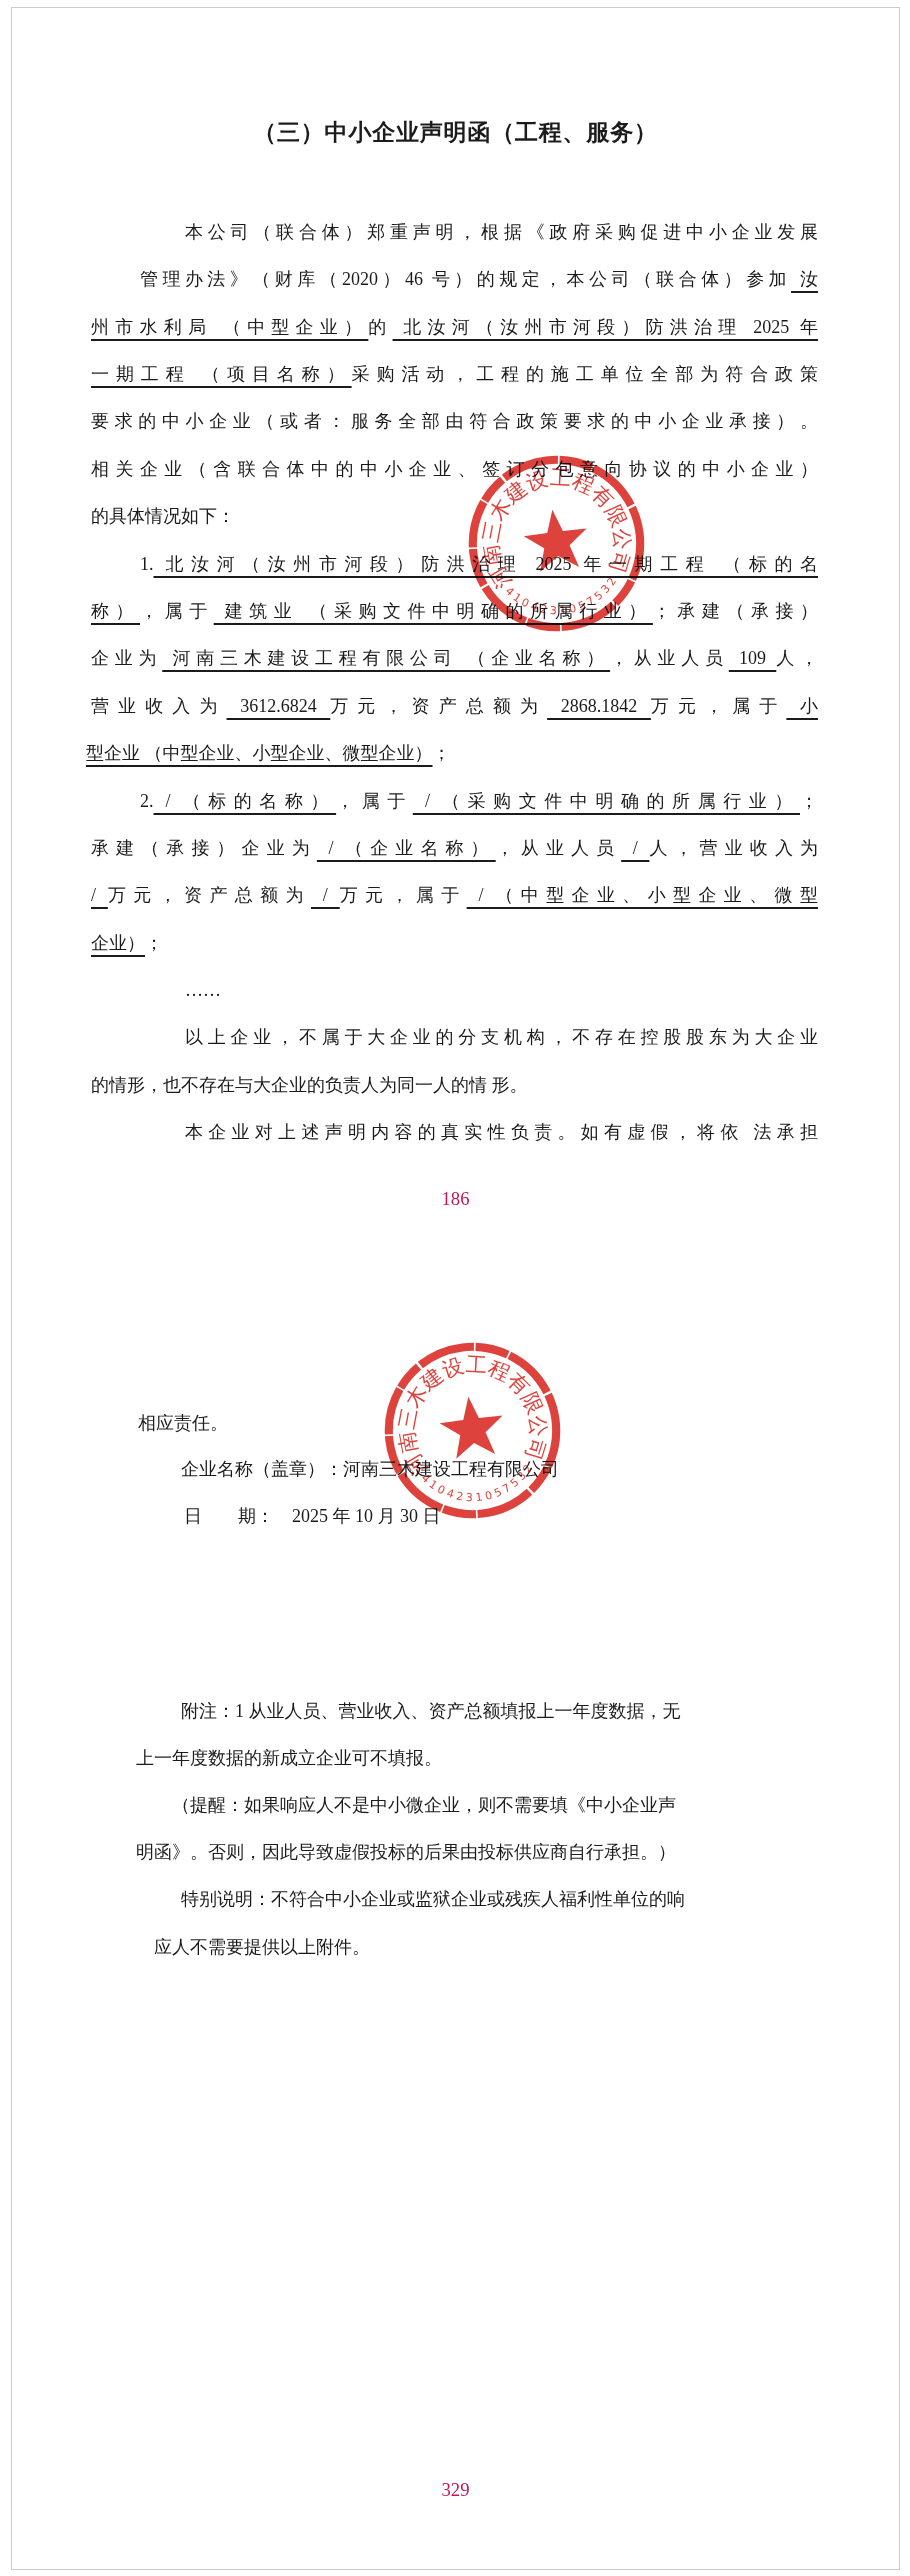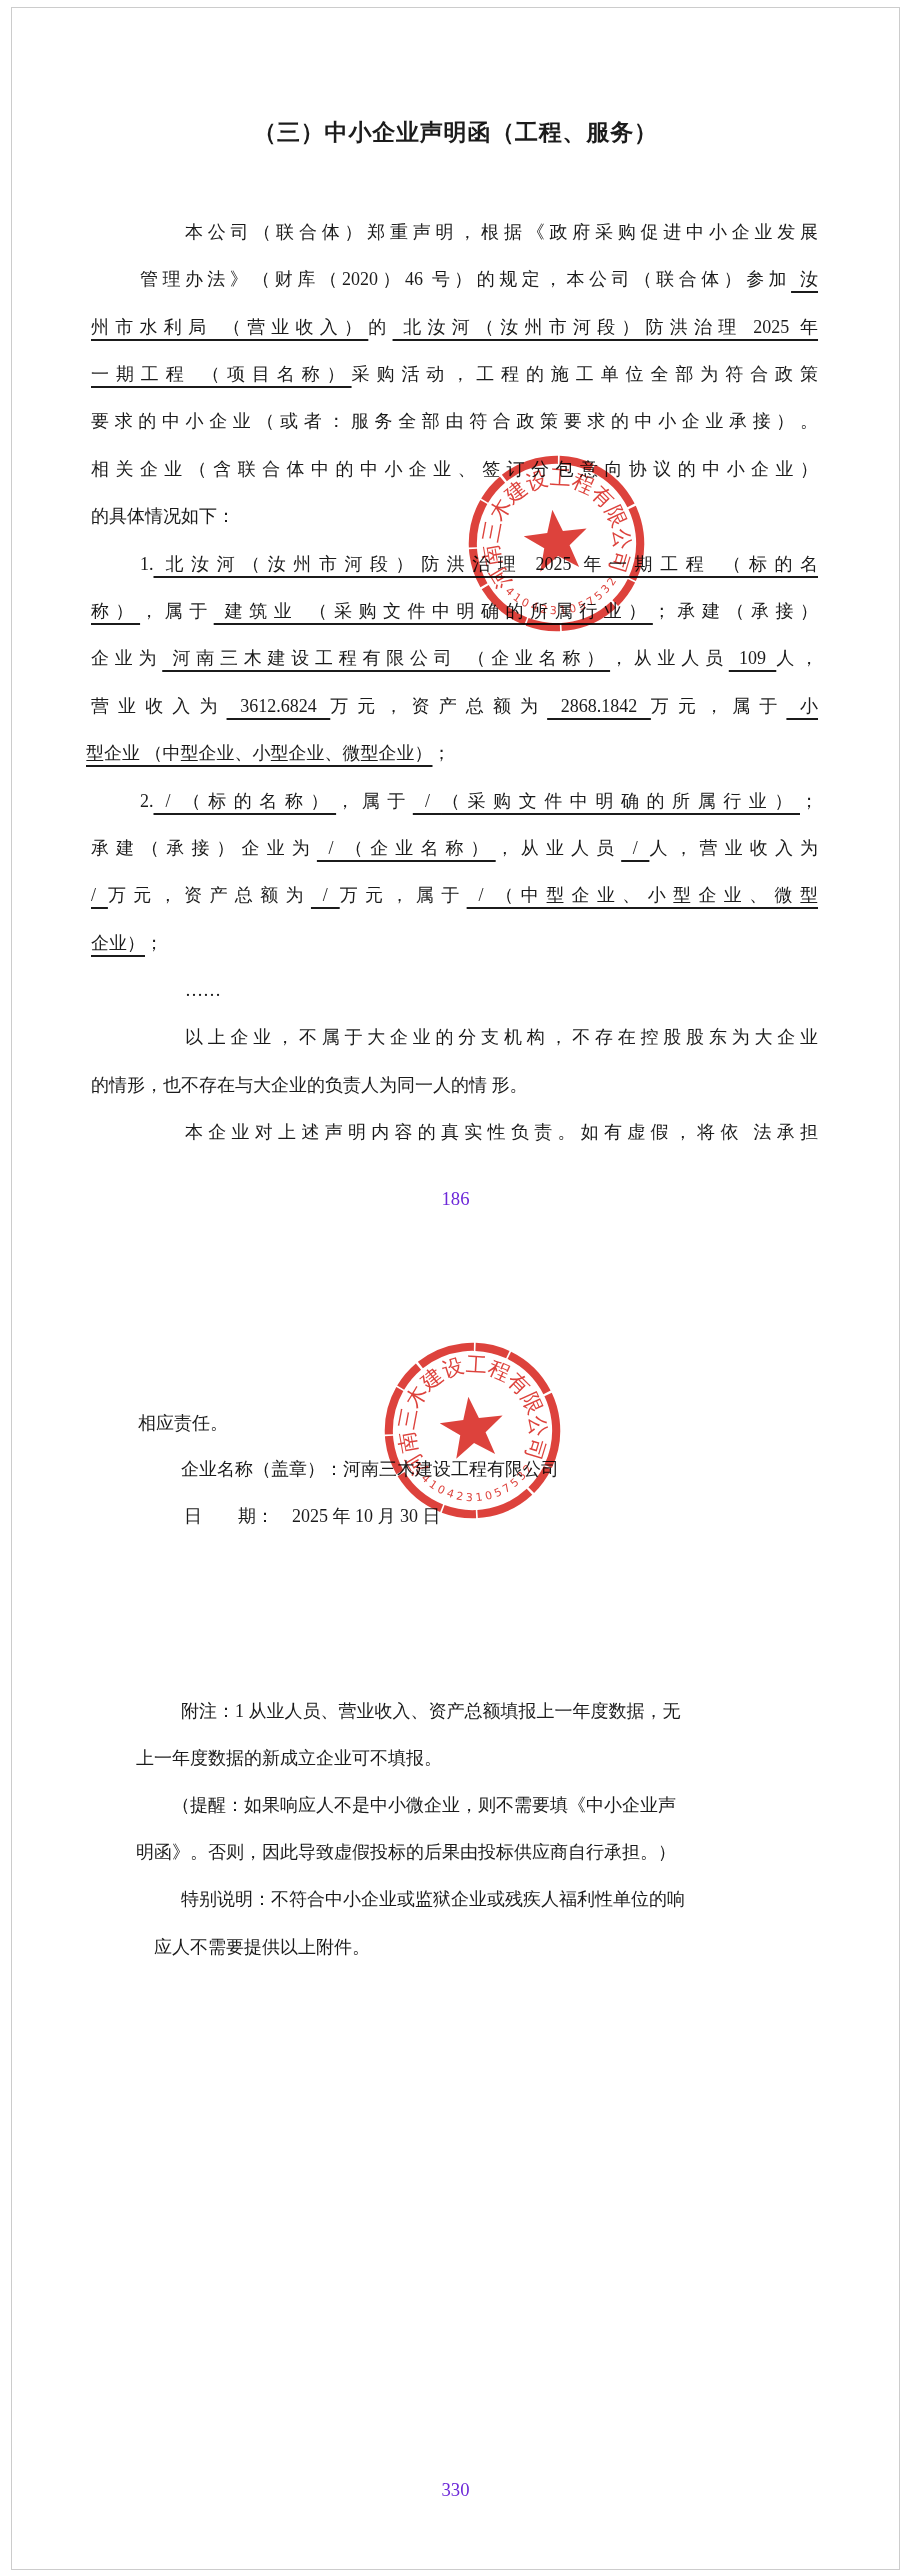--- a/index.html
+++ b/index.html
@@ -12,34 +12,34 @@
     position:absolute;top:109px;left:0;width:100%;height:47px;line-height:47px;
     text-align:center;font-size:23px;font-weight:700;letter-spacing:0.8px;
   }
   .line{
     position:absolute;height:47px;line-height:47px;font-size:18px;white-space:nowrap;
   }
   .line.just{white-space:normal;text-align:justify;text-align-last:justify;text-justify:inter-character;}
   .u{text-decoration:underline;text-underline-offset:5.7px;text-decoration-thickness:1.6px;}
   .pagenum{
     position:absolute;left:0;width:100%;height:41px;line-height:41px;
-    text-align:center;font-size:18.7px;color:#6d28d9;
+    text-align:center;font-size:18.7px;color:#be185d;
   }
   .stamp{position:absolute;mix-blend-mode:multiply;opacity:.87;}
 </style>
 </head>
 <body>
 
 <div class="canvas">
   <div class="frame"></div>
   <div class="title">（三）中小企业声明函（工程、服务）</div>
   <div id="lines-root">
       <div class="line just" style="left: 185px; top: 209px; width: 633px;"><span>本公司（联合体）郑重声明，根据《政府采购促进中小企业发展</span></div>
       <div class="line just" style="left: 140px; top: 256px; width: 678px;"><span>管理办法》（财库（2020）46 号）的规定，本公司（联合体）参加</span><span class="u"> 汝</span></div>
-      <div class="line just" style="left: 91px; top: 304px; width: 727px;"><span class="u">州市水利局 （营业收入）</span><span>的</span><span class="u"> 北汝河（汝州市河段）防洪治理 2025 年</span></div>
+      <div class="line just" style="left: 91px; top: 304px; width: 727px;"><span class="u">州市水利局 （中型企业）</span><span>的</span><span class="u"> 北汝河（汝州市河段）防洪治理 2025 年</span></div>
       <div class="line just" style="left: 91px; top: 351px; width: 727px;"><span class="u">一期工程 （项目名称）</span><span>采购活动，工程的施工单位全部为符合政策</span></div>
       <div class="line just" style="left: 91px; top: 398px; width: 727px;"><span>要求的中小企业（或者：服务全部由符合政策要求的中小企业承接）。</span></div>
       <div class="line just" style="left: 91px; top: 446px; width: 727px;"><span>相关企业（含联合体中的中小企业、签订分包意向协议的中小企业）</span></div>
       <div class="line" style="left: 91px; top: 493px;"><span>的具体情况如下：</span></div>
       <div class="line just" style="left: 140px; top: 541px; width: 678px;"><span>1.</span><span class="u"> 北汝河（汝州市河段）防洪治理 2025 年一期工程 （标的名</span></div>
       <div class="line just" style="left: 91px; top: 588px; width: 727px;"><span class="u">称）</span><span>，属于</span><span class="u"> 建筑业 （采购文件中明确的所属行业）</span><span>；承建（承接）</span></div>
       <div class="line just" style="left: 91px; top: 635px; width: 727px;"><span>企业为</span><span class="u"> 河南三木建设工程有限公司 （企业名称）</span><span>，从业人员</span><span class="u"> 109 </span><span>人，</span></div>
       <div class="line just" style="left: 91px; top: 683px; width: 727px;"><span>营业收入为</span><span class="u"> 3612.6824 </span><span>万元，资产总额为</span><span class="u"> 2868.1842 </span><span>万元，属于</span><span class="u"> 小</span></div>
       <div class="line" style="left: 86px; top: 730px;"><span class="u">型企业 （中型企业、小型企业、微型企业）</span><span>；</span></div>
       <div class="line just" style="left: 140px; top: 778px; width: 678px;"><span>2.</span><span class="u"> / （标的名称）</span><span>，属于</span><span class="u"> / </span><span class="u">（采购文件中明确的所属行业）</span><span>；</span></div>
@@ -54,21 +54,21 @@
       <div class="line" style="left: 181px; top: 1446px;"><span>企业名称（盖章）：河南三木建设工程有限公司</span></div>
       <div class="line" style="left: 184px; top: 1493px;"><span>日　　期：　2025 年 10 月 30 日</span></div>
       <div class="line" style="left: 181px; top: 1688px;"><span>附注：1 从业人员、营业收入、资产总额填报上一年度数据，无</span></div>
       <div class="line" style="left: 136px; top: 1735px;"><span>上一年度数据的新成立企业可不填报。</span></div>
       <div class="line" style="left: 172px; top: 1782px;"><span>（提醒：如果响应人不是中小微企业，则不需要填《中小企业声</span></div>
       <div class="line" style="left: 136px; top: 1829px; text-align: right;"><span>明函》。否则，因此导致虚假投标的后果由投标供应商自行承担。）</span></div>
       <div class="line" style="left: 181px; top: 1876px;"><span>特别说明：不符合中小企业或监狱企业或残疾人福利性单位的响</span></div>
       <div class="line" style="left: 136px; top: 1924px; margin-left: 18px;"><span>应人不需要提供以上附件。</span></div>
     </div>
   <div class="pagenum" id="pn1" style="top: 1178px;">186</div>
-  <div class="pagenum" id="pn2" style="top: 2469px;">330</div>
+  <div class="pagenum" id="pn2" style="top: 2469px;">329</div>
   <div id="stamps-root">
       <svg class="stamp" width="195" height="195" viewBox="0 0 240 240" style="left:459px;top:446px;">
         <g transform="rotate(-7 120 120)">
           <circle cx="120" cy="120" r="103" fill="none" stroke="#d8261f" stroke-width="10" stroke-dasharray="58 2 34 3 71 2 41 2 66 3 47 2"></circle>
           <path id="nameArc0" d="M 61.0 161.3 A 72 72 0 1 1 179.0 161.3" fill="none"></path>
           <text fill="#d8261f" font-size="26" font-family="'Liberation Serif',serif"><textPath href="#nameArc0" startOffset="50%" text-anchor="middle">河南三木建设工程有限公司</textPath></text>
           <path id="serialArc0" d="M 53.4 175.9 A 87 87 0 0 0 186.6 175.9" fill="none"></path>
           <text fill="#d8261f" font-size="13.5" letter-spacing="4" font-family="'DejaVu Sans',sans-serif"><textPath href="#serialArc0" startOffset="50%" text-anchor="middle">4104231057532</textPath></text>
           <path d="M120.0 78.0 L129.7 105.7 L159.0 106.3 L135.7 124.1 L144.1 152.2 L120.0 135.5 L95.9 152.2 L104.3 124.1 L81.0 106.3 L110.3 105.7 Z" fill="#d8261f"></path>
         </g>

